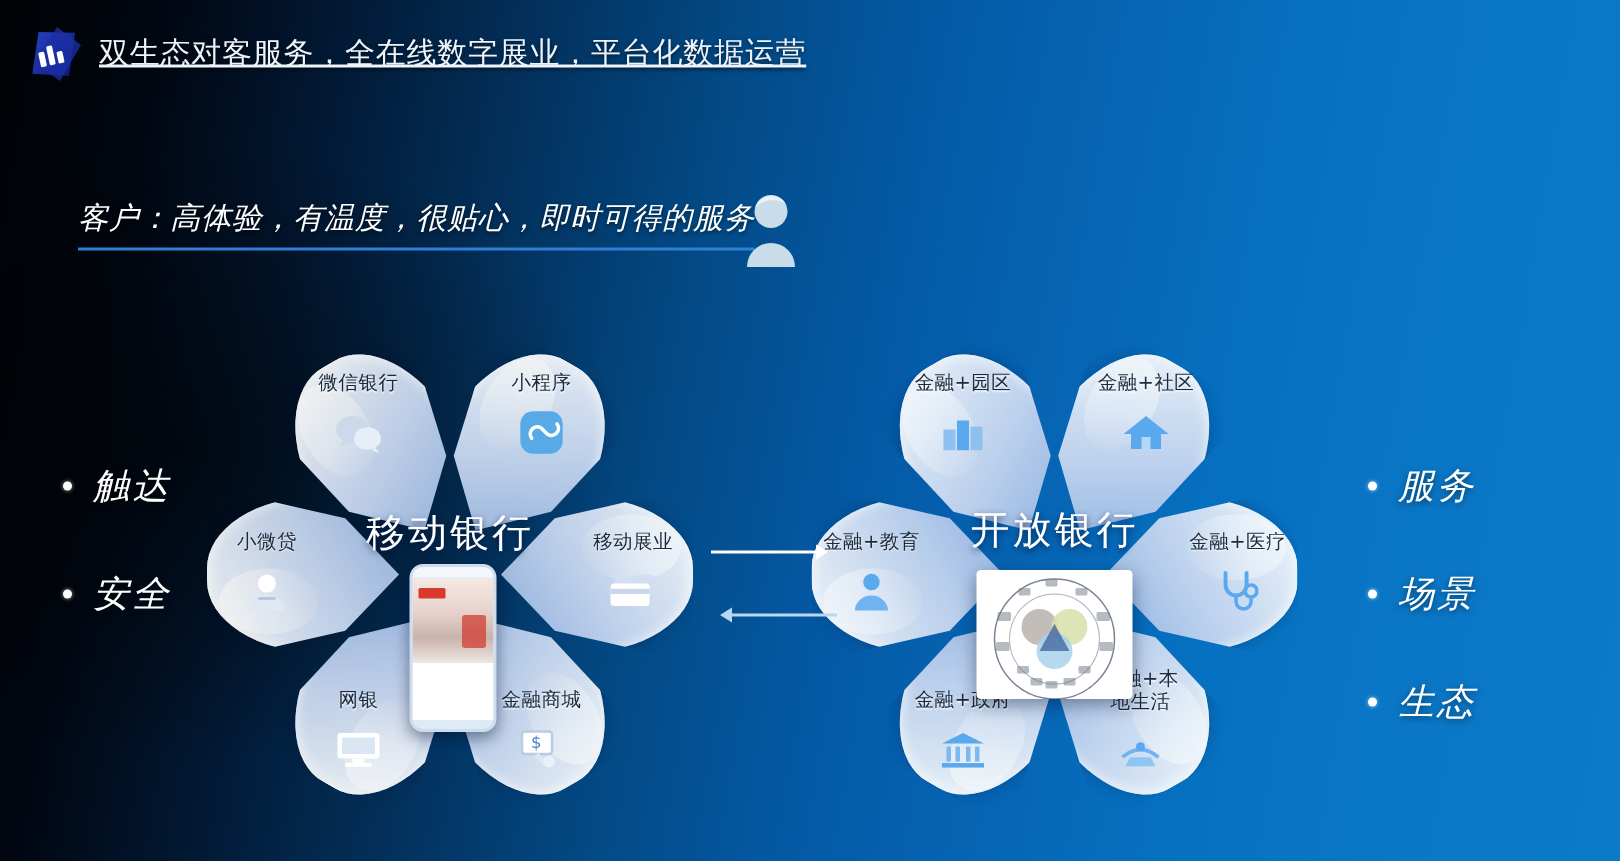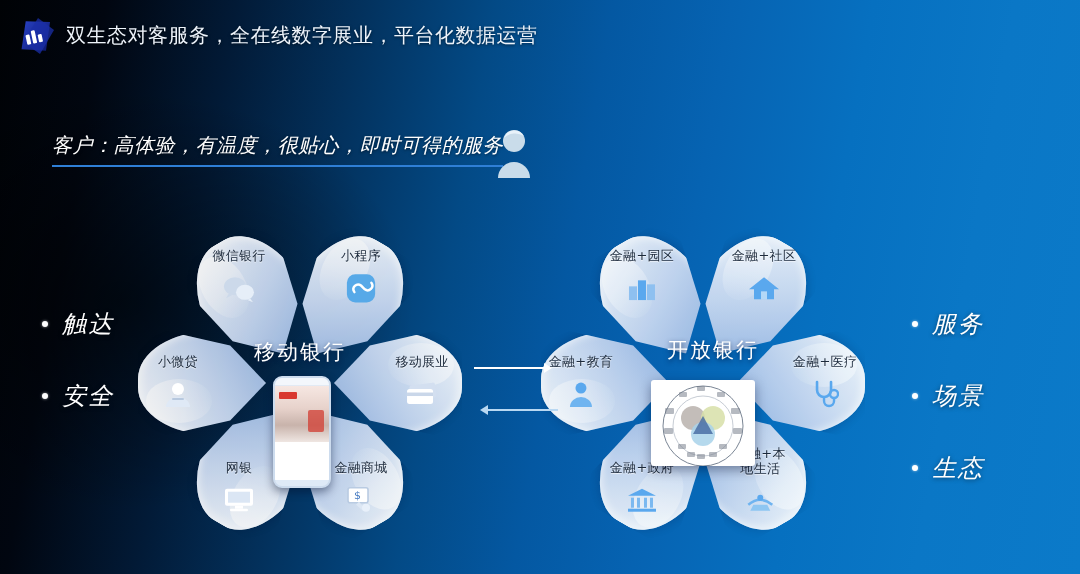--- a/index.html
+++ b/index.html
@@ -22,20 +22,21 @@
   #title-block{position:absolute;left:66px;top:16px;}
   .title-main{
     font-size:27px;color:#ffffff;letter-spacing:1px;line-height:1.15;
     font-family:"DejaVu Sans","Liberation Sans",sans-serif;
     text-shadow:0 1px 3px rgba(0,0,0,.6);
   }
   .title-sub{
     font-size:20px;color:#eef4fb;letter-spacing:.5px;margin-top:7px;line-height:1.2;
     font-family:"DejaVu Sans","Liberation Sans",sans-serif;
     text-shadow:0 1px 3px rgba(0,0,0,.6);
+    text-decoration:underline;
   }
   
   .persona{position:absolute;top:132px;}
   .persona-txt{
     font-size:20px;color:#ffffff;font-style:italic;letter-spacing:.5px;
     font-family:"DejaVu Sans","Liberation Sans",sans-serif;
     white-space:nowrap;text-shadow:0 1px 3px rgba(0,0,0,.55);
     padding-bottom:6px;
   }
   #persona-left{left:52px;}
@@ -86,26 +87,26 @@
   }
   .petal-label{
     font-size:13px;color:#1c2a3c;line-height:1.15;letter-spacing:.3px;
     font-family:"DejaVu Sans","Liberation Sans",sans-serif;
     text-shadow:0 1px 1px rgba(255,255,255,.8);
   }
   .petal-icon{margin-top:7px;display:flex;justify-content:center;align-items:center;height:34px;}
   
   .center-cap{
     position:absolute;left:50%;transform:translateX(-50%);
-    font-size:21px;color:#ffffff;letter-spacing:2px;white-space:nowrap;
+    font-size:26px;color:#ffffff;letter-spacing:2px;white-space:nowrap;
     font-family:"DejaVu Sans","Liberation Sans",sans-serif;
     text-shadow:0 2px 5px rgba(0,20,60,.75);
   }
   #cap-left{top:110px;}
-  #cap-right{top:108px;margin-left:10px;}
+  #cap-right{top:108px;}
   
   #phone{
     position:absolute;left:50%;margin-left:-27px;top:148px;
     width:54px;height:108px;border-radius:9px;
     background:#dfeaf7;border:2px solid #cddcee;
     box-shadow:0 4px 10px rgba(0,10,40,.45);overflow:hidden;
   }
   #phone .ph-bar{height:7px;background:#f3f7fc;border-bottom:1px solid #e2eaf4;}
   #phone .ph-hero{
     height:56px;

